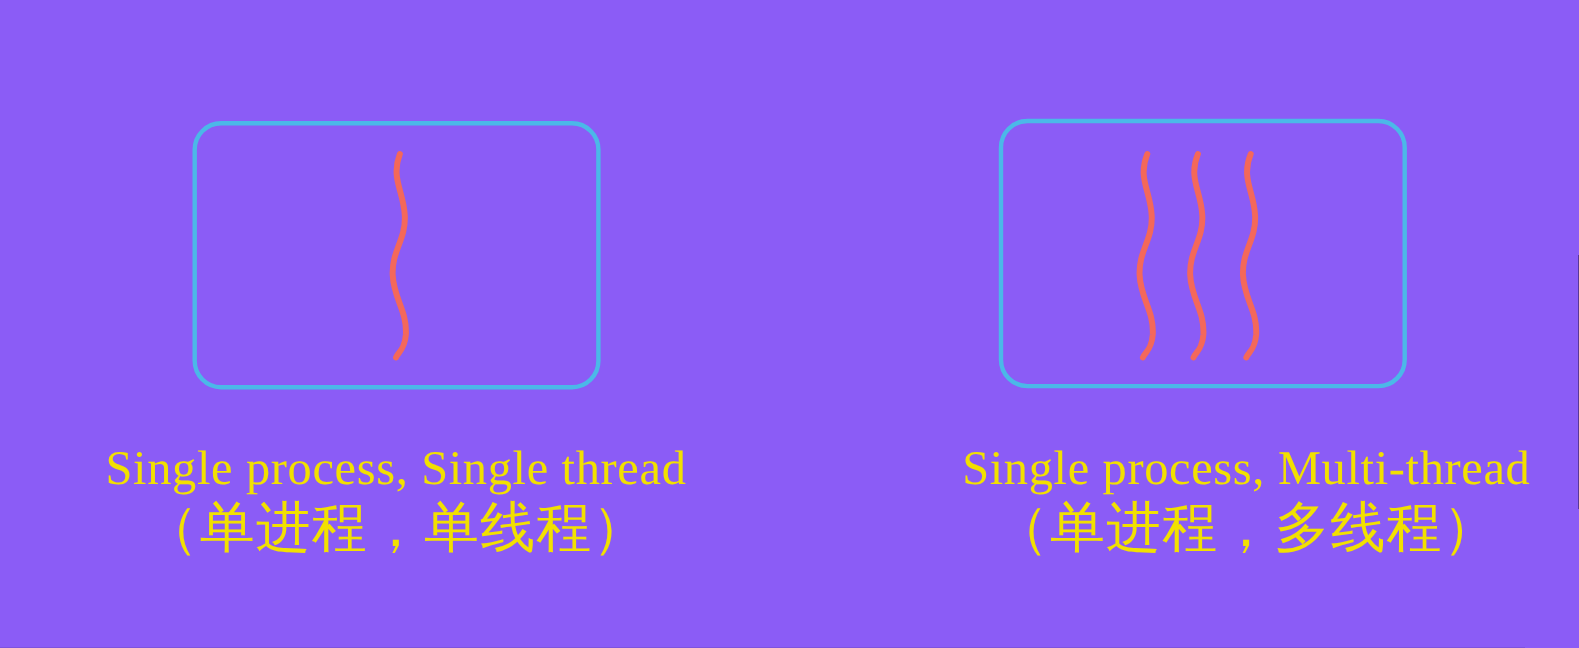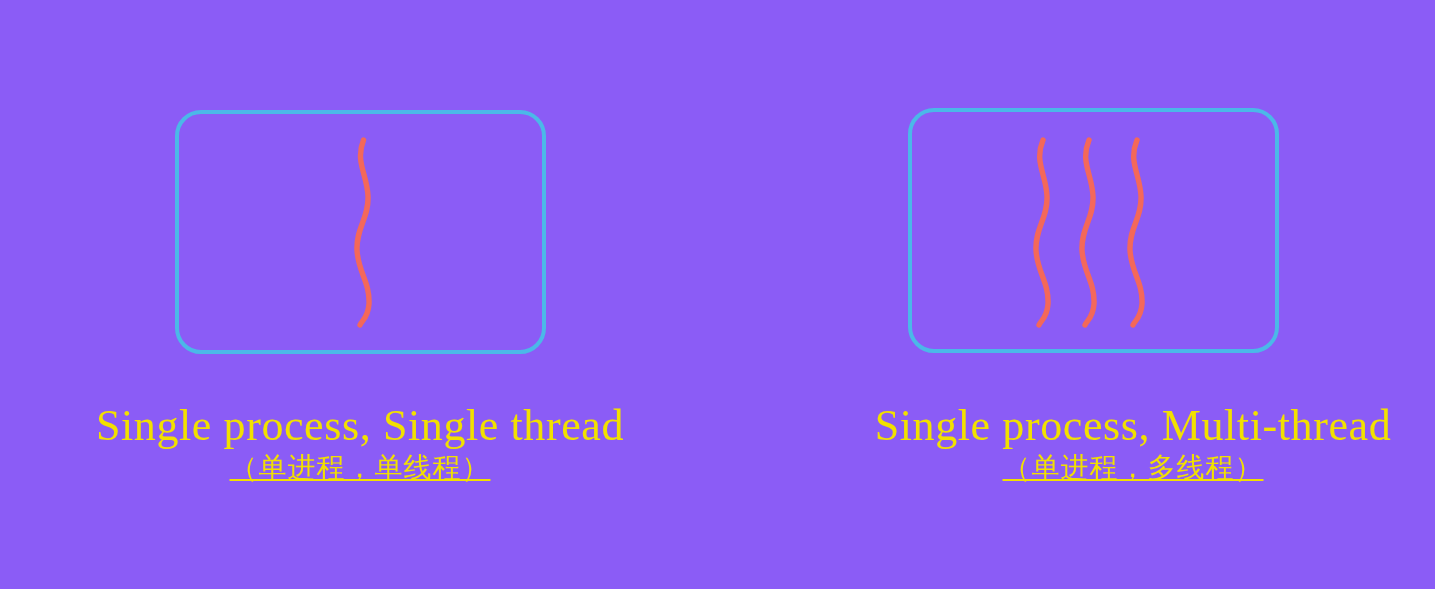--- a/index.html
+++ b/index.html
@@ -77,25 +77,24 @@
 
   .caption-en {
     display: block;
     font-size: 44px;
     letter-spacing: 0.6px;
     white-space: nowrap;
     margin-bottom: 6px;
   }
   .caption-zh {
     display: block;
-    font-size: 28px;
+    font-size: 50px;
     letter-spacing: 1px;
     white-space: nowrap;
     font-family: "DejaVu Sans", "Liberation Sans", sans-serif;
-    text-decoration: underline;
   }
 </style>
 </head>
 <body style="background: rgb(0, 0, 0);">
 
 <div id="stage" style="background: #8b5cf6; padding-left: 43px;">
 
   <div class="panel" id="panel-single">
 
     <div class="process-box" id="process-box-single" style="border-color: rgb(75, 184, 232);"></div>

